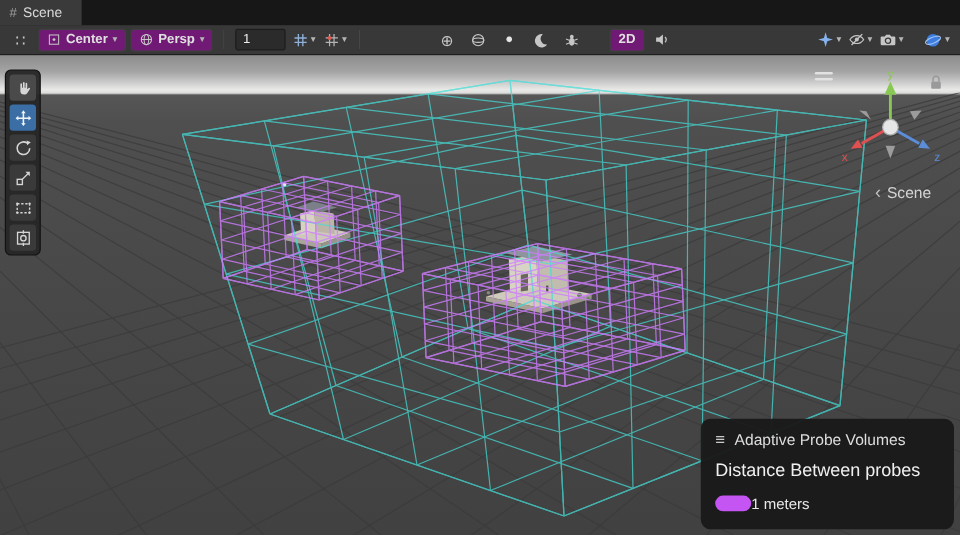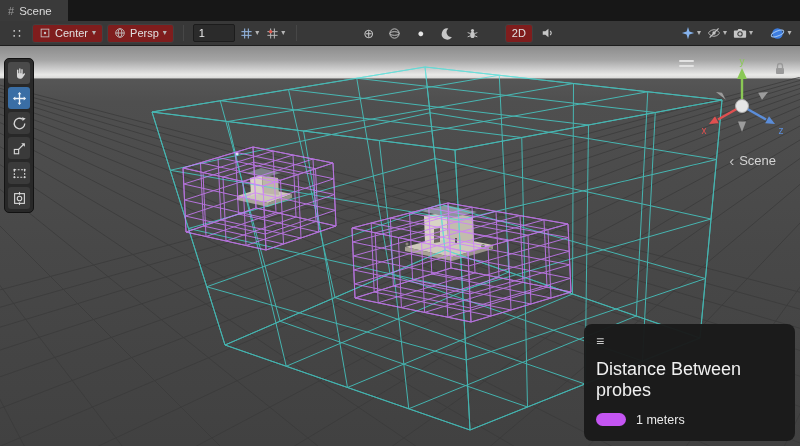--- a/index.html
+++ b/index.html
@@ -7,21 +7,21 @@
   body { font-family:"Liberation Sans","DejaVu Sans",sans-serif; background:#1b1b1b; overflow:hidden; }
   .editor { width:800px; height:446px; display:flex; flex-direction:column; background:#1b1b1b; }
 
   
   .tabbar { height:21px; background:#171717; display:flex; align-items:stretch; }
   .tab { background:#3a3a3a; color:#dadada; font-size:11.5px; display:flex; align-items:center; gap:5px; padding:0 16px 0 8px; }
   .tab .tab-icon { color:#9b9b9b; font-size:11px; }
 
   
   .toolbar { height:25px; background:#383838; border-bottom:1px solid #1d1d1d; display:flex; align-items:center; padding:0 6px; gap:4px; color:#c6c6c6; }
-  .tbtn { height:19px; display:flex; align-items:center; gap:4px; background:#7f1d1d; border:1px solid #404040; border-radius:3px; padding:0 6px; font-size:11px; color:#e0e0e0; cursor:default; }
+  .tbtn { height:19px; display:flex; align-items:center; gap:4px; background:#701a75; border:1px solid #404040; border-radius:3px; padding:0 6px; font-size:11px; color:#e0e0e0; cursor:default;font-weight:bold; }
   .ibtn { height:20px; min-width:22px; display:flex; align-items:center; justify-content:center; gap:2px; border-radius:3px; font-size:12px; color:#c6c6c6; }
   .caret { font-size:8px; color:#b5b5b5; line-height:1; }
   .sep { width:1px; height:16px; background:#2a2a2a; border-right:1px solid #474747; margin:0 5px; }
   .gridfield { width:42px; height:18px; background:#2b2b2b; border:1px solid #1c1c1c; border-radius:2px; color:#ececec; font-size:11px; padding:0 5px; font-family:inherit; }
   .glyph { font-size:13px; line-height:1; }
   .spacer { margin-left:auto; }
 
   
   .viewport { position:relative; flex:1; overflow:hidden;
     background:linear-gradient(180deg,#8c8c8c 0%,#a5a5a5 3.5%,#cecece 5.8%,#e9e9e7 7.2%,#dcdcda 7.9%,#565656 8.3%,#4f4f4f 14%,#484848 50%,#414141 100%); }
@@ -41,22 +41,22 @@
   
   .gizmo { position:absolute; right:12px; top:10px; width:92px; height:92px; }
   .lock { position:absolute; right:14px; top:16px; }
   .persp { position:absolute; right:24px; top:106px; display:flex; align-items:center; gap:5px; color:#d4d4d4; font-size:13px; }
   .persp .chev { font-size:15px; color:#c4c4c4; }
 
   
   .legend { position:absolute; right:5px; bottom:5px; width:211px; background:rgba(26,26,26,.97); border-radius:8px; padding:9px 12px 11px 12px; color:#e9e9e9; }
   .legend-header { display:flex; align-items:center; gap:8px; font-size:13px; color:#dedede; }
   .legend-header .ham { color:#c9c9c9; font-size:14px; }
-  .legend-sub { font-size:18px; margin-top:10px; margin-bottom:8px; color:#f0f0f0; }
-  .legend-row { display:flex; align-items:center; gap:10px; height:21px; font-size:12.5px; }
+  .legend-sub { font-size:15px; margin-top:10px; margin-bottom:8px; color:#f0f0f0; }
+  .legend-row { display:flex; align-items:center; height:21px; font-size:12.5px; }
   .swatch { width:30px; height:13px; border-radius:6.5px; flex:0 0 auto; }
 </style>
 </head>
 <body>
 
 <div class="editor">
 
   <div class="tabbar">
     <div class="tab">
       <span class="tab-icon">#</span>
@@ -548,20 +548,21 @@
     </svg>
 
     <div class="persp">
       <span class="chev">‹</span>
       <span>Scene</span>
     </div>
 
     <div class="legend">
       <div class="legend-header">
         <span class="ham">≡</span>
+        <span>Adaptive Probe Volumes</span>
       </div>
       <div class="legend-sub">Distance Between probes</div>
       <div class="legend-row">
         <span class="swatch" style="background: rgb(196, 85, 242);"></span>
         <span>1 meters</span>
       </div>
     </div>
 
   </div>
 </div>

